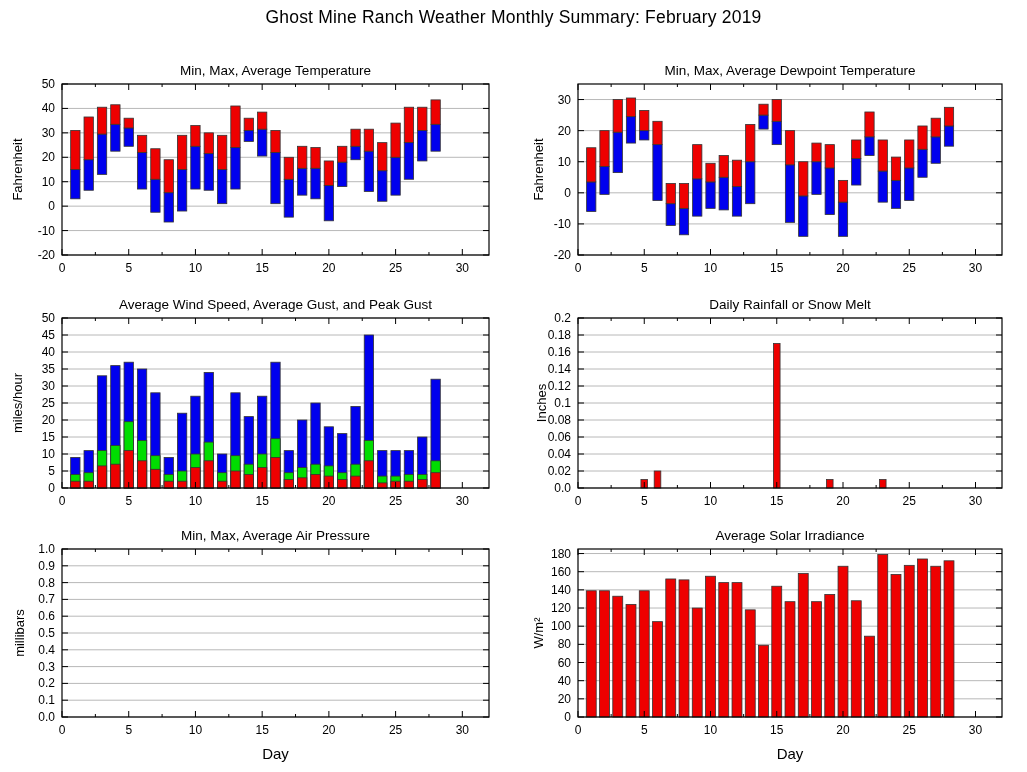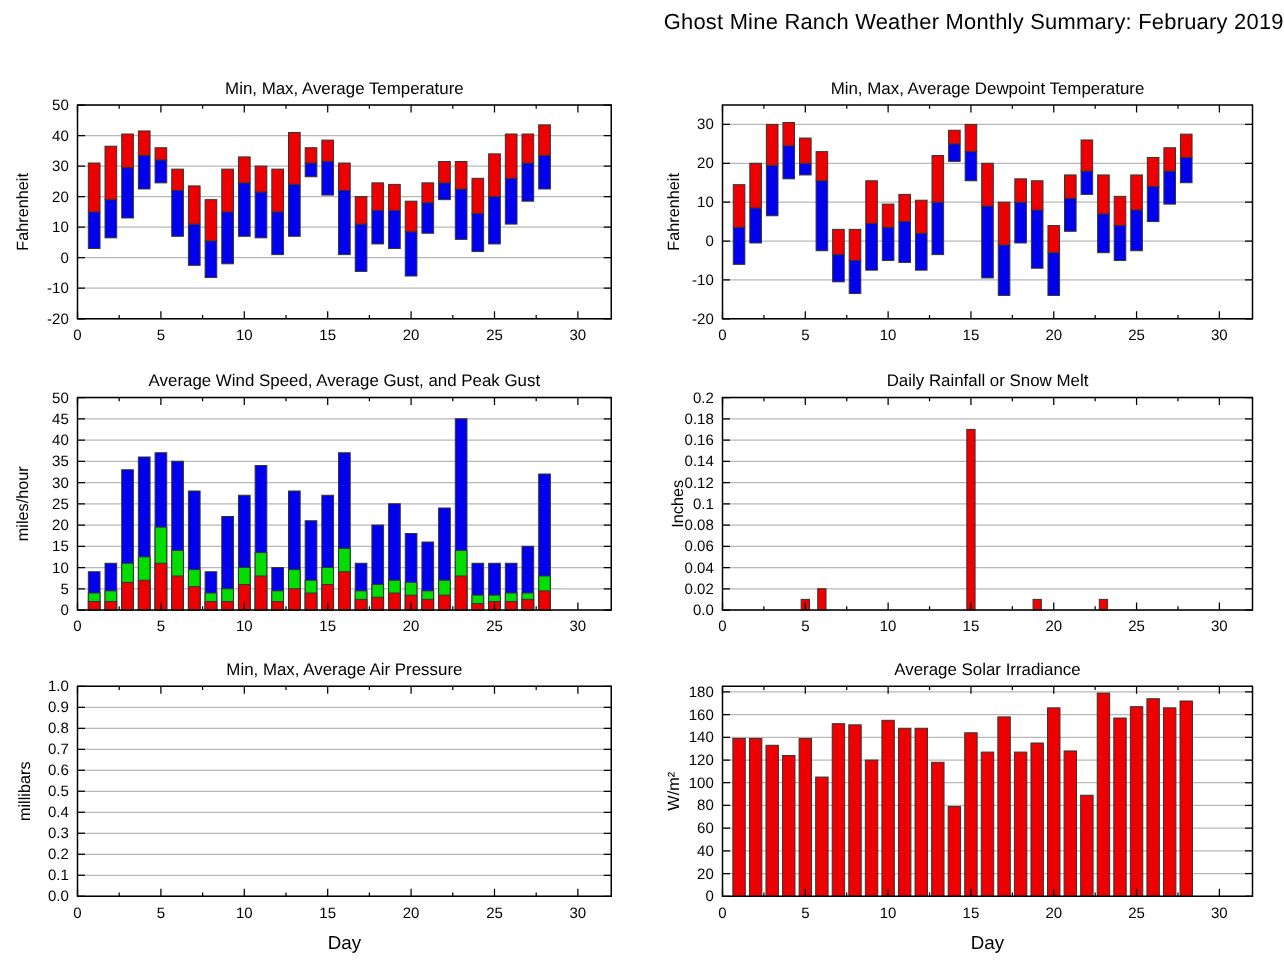--- a/index.html
+++ b/index.html
@@ -5,21 +5,21 @@
   html,body{margin:0;padding:0;background:#fff;}
   .page{
     position:relative;
     width:1027px;height:772px;
     background:#ffffff;
     font-family:"Liberation Sans", sans-serif;
     overflow:hidden;
   }
   .main-title{
     position:absolute;top:7px;left:0;width:100%;
-    text-align:right;
+    text-align:center;
     font-size:17.5px;font-weight:400;color:#000;
     letter-spacing:0.2px;
   }
   figure.chart{margin:0;padding:0;position:absolute;}
   svg text{font-family:"Liberation Sans", sans-serif;}
 </style>
 </head>
 <body>
 
 <div class="page">

